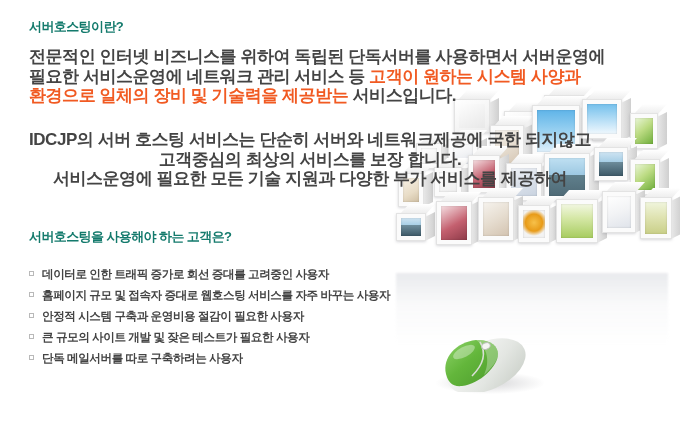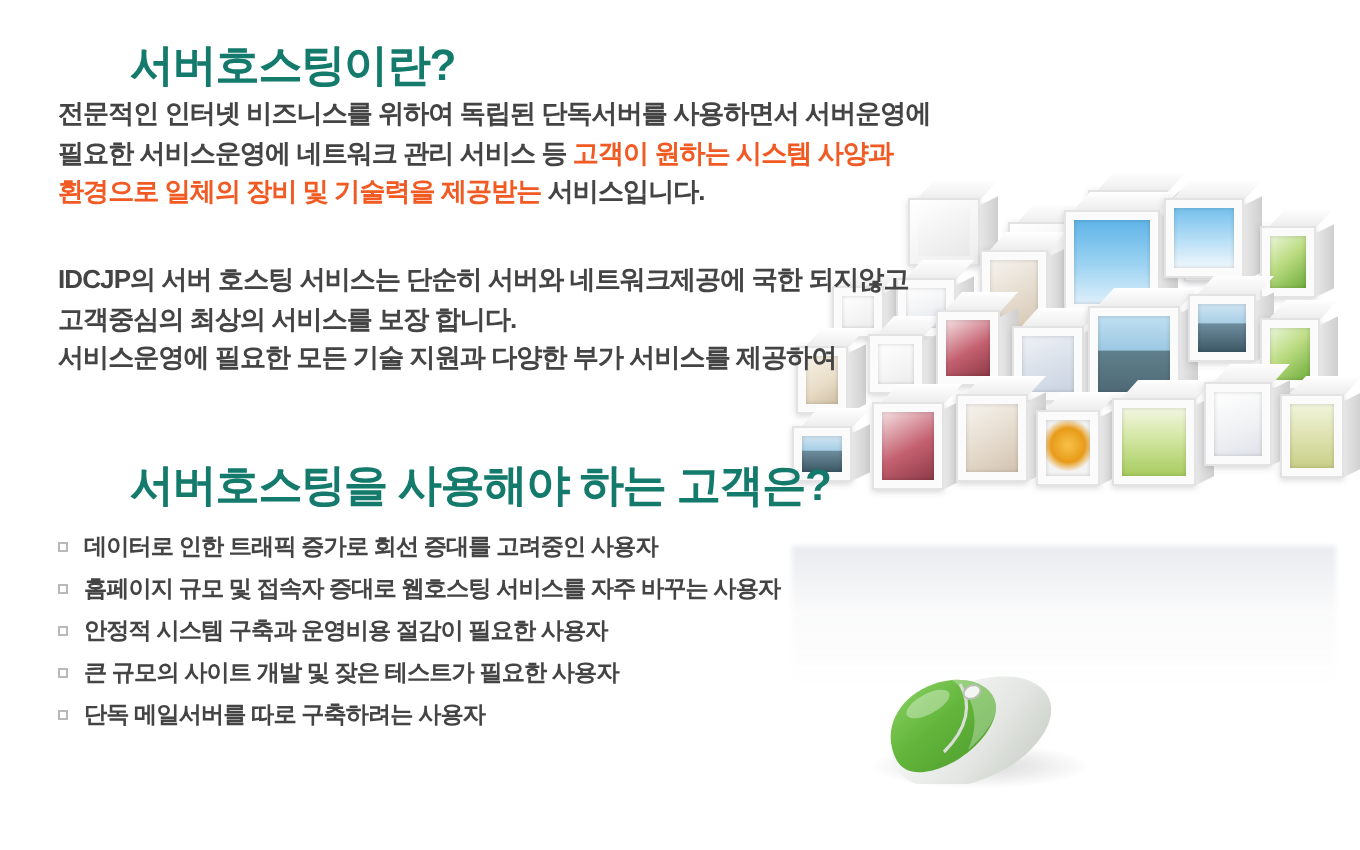--- a/index.html
+++ b/index.html
@@ -24,42 +24,41 @@
   .text-col {
     position: absolute;
     left: 29px;
     top: 0;
     width: 420px;
     z-index: 5;
   }
 
   .heading {
     color: #137a6c;
-    font-size: 22px;
+    font-size: 13px;
     font-weight: bold;
     letter-spacing: -0.6px;
     white-space: nowrap;
-    margin-left: 36px;
   }
 
   #heading-1 { position: absolute; top: 18px; left: 0; }
   #heading-2 { position: absolute; top: 228px; left: 0; }
 
   .para {
     position: absolute;
     left: 0;
-    font-size: 13px;
+    font-size: 17px;
     line-height: 19.5px;
     color: #444444;
     font-weight: bold;
     letter-spacing: -0.45px;
     white-space: nowrap;
   }
   #para-1 { top: 47px; }
-  #para-2 { top: 130px; }
+  #para-2 { top: 130px; text-align: center; }
 
   .para .ln { display: block; }
   .hl { color: #f15a22; }
 
   
   #bullet-list {
     position: absolute;
     left: 0;
     top: 263px;
     list-style: none;

